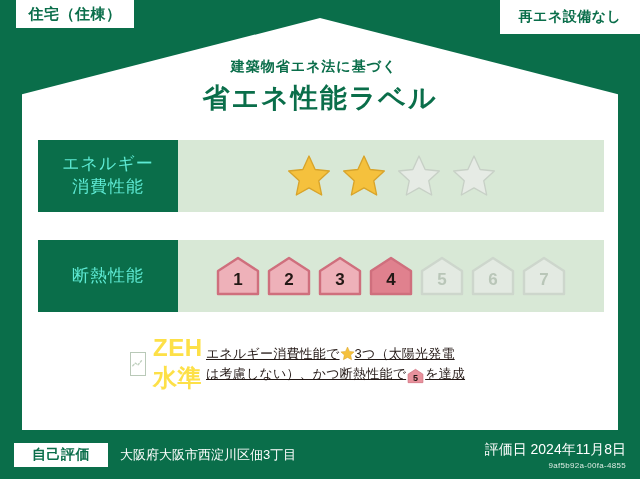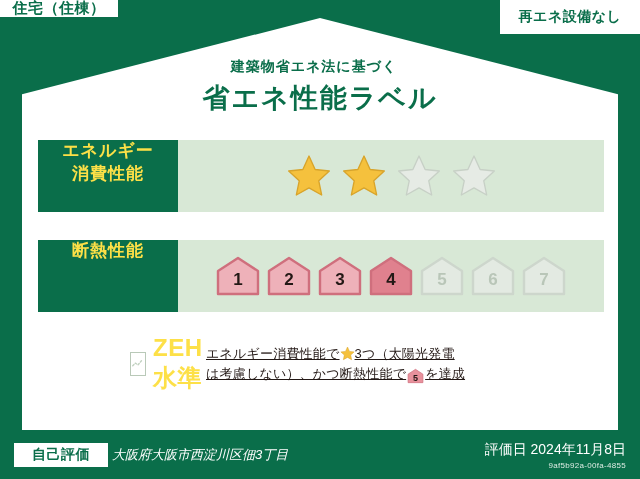--- a/index.html
+++ b/index.html
@@ -20,44 +20,44 @@
     clip-path:polygon(0% 18.5%, 50% 0%, 100% 18.5%, 100% 100%, 0% 100%);
   }
 
   
   .tag{
     position:absolute;top:0;background:#ffffff;
     color:#0a6e4a;font-weight:bold;font-size:15px;
     display:flex;align-items:center;justify-content:center;
     letter-spacing:.5px;
   }
-  .tag-left{left:0;width:118px;height:17px;}
+  .tag-left{left:16px;width:118px;height:28px;}
   .tag-right{right:0;width:140px;height:34px;font-size:14px;}
 
   
   .title-sub{
     position:absolute;left:0;right:12px;top:58px;text-align:center;
     color:#0a6e4a;font-size:14px;font-weight:bold;letter-spacing:1px;
   }
   .title-main{
     position:absolute;left:0;right:0;top:80px;text-align:center;
     color:#0a6e4a;font-size:27px;font-weight:bold;letter-spacing:2px;
   }
 
   
   .row{
     position:absolute;left:38px;width:566px;height:72px;
     display:flex;align-items:stretch;
   }
   .row-energy{top:140px;}
   .row-insul{top:240px;}
   .row-key{
-    width:140px;background:#0a6e4a;color:#fde047;
-    display:flex;flex-direction:column;align-items:center;
-    font-size:17px;font-weight:bold;line-height:1.35;letter-spacing:1px;
+    width:140px;background:#0a6e4a;color:#5eead4;
+    display:flex;flex-direction:column;align-items:center;justify-content:center;
+    font-size:17px;font-weight:normal;line-height:1.35;letter-spacing:1px;
   }
   .row-val{
     flex:1;background:#d8e8d6;
     display:flex;align-items:center;justify-content:center;
   }
 
   
   .stars{display:flex;align-items:center;gap:9px;}
   .star{width:46px;height:46px;display:block;}
 
@@ -103,21 +103,21 @@
 
   
   .footer{
     position:absolute;left:0;bottom:0;width:640px;height:48px;
     background:#0a6e4a;display:flex;align-items:center;
   }
   .foot-badge{
     margin-left:14px;background:#ffffff;color:#0a6e4a;
     font-size:14px;font-weight:bold;padding:3px 18px;letter-spacing:.5px;
   }
-  .foot-addr{margin-left:4px;color:#ffffff;font-size:13px;font-style:italic;}
+  .foot-addr{margin-left:12px;color:#ffffff;font-size:13px;}
   .foot-right{
     margin-left:auto;margin-right:14px;text-align:right;color:#ffffff;
   }
   .foot-date{font-size:14px;padding-left:21px;}
   .foot-id{font-size:8px;letter-spacing:.3px;margin-top:2px;color:#dcebe3;}
 </style>
 </head>
 <body>
 
 <div id="label">

